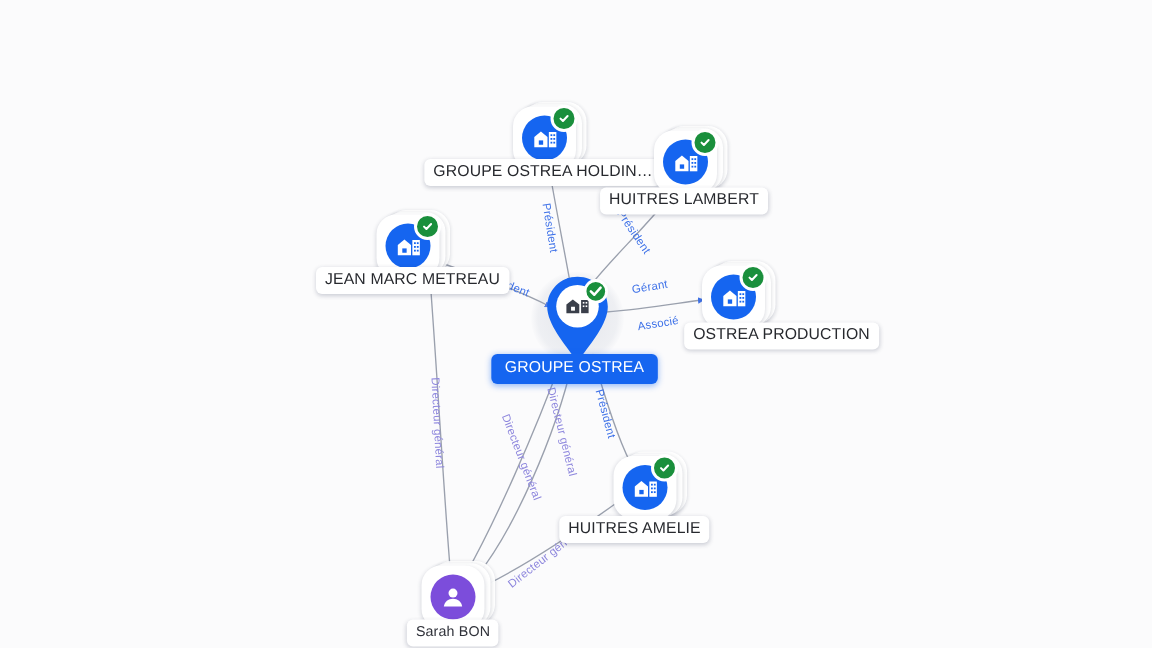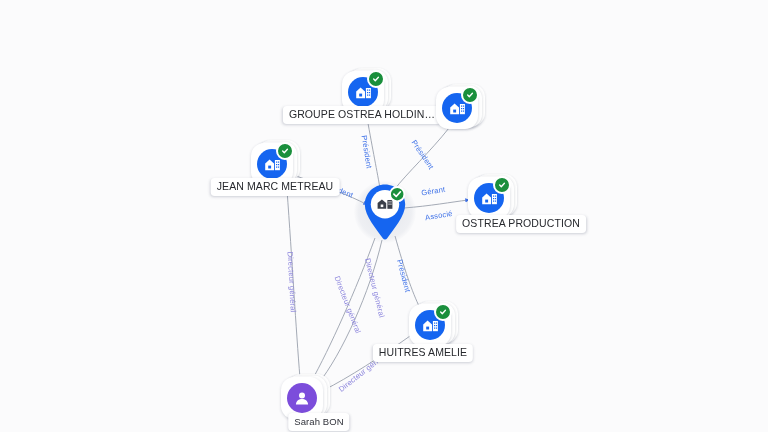--- a/index.html
+++ b/index.html
@@ -47,21 +47,21 @@
   
   .label{
     position:absolute;transform:translate(-50%,0);
     background:#ffffff;border-radius:4px;
     padding:3px 6px 4px 6px;
     font-size:10.5px;line-height:11px;color:#27292e;
     white-space:nowrap;
     box-shadow:0 1px 3px rgba(40,50,80,.22);
     letter-spacing:.1px;
   }
-  .label.small{font-size:9.5px;color:#30323a;margin-left:17px;}
+  .label.small{font-size:9.5px;color:#30323a;}
   .label.selected{
     background:#1565f0;color:#ffffff;font-weight:400;
     box-shadow:0 1px 4px rgba(21,101,240,.45);
     padding:4px 9px 5px 9px;font-size:10.5px;
   }
 
   
   .elabel{
     position:absolute;transform-origin:50% 50%;
     font-size:7.6px;line-height:8.4px;white-space:nowrap;
@@ -142,20 +142,21 @@
         <rect x="5.4" y="-2.9" width="1.1" height="1.1" fill="#ffffff"></rect>
         <rect x="3.5" y="-0.6" width="1.1" height="1.1" fill="#ffffff"></rect>
         <rect x="5.4" y="-0.6" width="1.1" height="1.1" fill="#ffffff"></rect>
         <rect x="-4.3" y="0.3" width="2.6" height="2.6" fill="#ffffff"></rect>
       </g>
       <circle cx="35.2" cy="11.2" r="7.2" fill="#1a8f3c" stroke="#ffffff" stroke-width="1.9"></circle>
       <path d="M31.9 11.2 L34.2 13.5 L38.4 8.8" fill="none" stroke="#ffffff" stroke-width="1.7" stroke-linecap="round" stroke-linejoin="round"></path>
     </svg>
   </div>
 
+  <div class="label selected" style="left:383px;top:236px;">GROUPE OSTREA</div>
 
   <div class="node" style="left:363px;top:92px;">
     <div class="stack">
       <div class="sheet s3"></div>
       <div class="sheet s2"></div>
       <div class="sheet s1"></div>
       <div class="disc company">
         <svg width="17" height="17" viewBox="0 0 17 17">
           <path d="M1.2,14.2 L1.2,7.4 L5.6,3.6 L10,7.4 L10,14.2 Z" fill="#ffffff"></path>
           <rect x="10.9" y="4.0" width="5.0" height="10.2" fill="#ffffff"></rect>
@@ -195,20 +196,21 @@
           <rect x="4.2" y="9.6" width="2.9" height="2.9" fill="#1565f0"></rect>
         </svg>
       </div>
       <div class="badge">
         <svg viewBox="0 0 10 10">
             <path d="M2.1 5.1 L4.1 7.1 L8.0 2.9" fill="none" stroke="#ffffff" stroke-width="1.7" stroke-linecap="round" stroke-linejoin="round"></path>
           </svg>
       </div>
     </div>
   </div>
+  <div class="label" style="left:456px;top:125px;">HUITRES LAMBERT</div>
 
   <div class="node" style="left:272px;top:164px;">
     <div class="stack">
       <div class="sheet s3"></div>
       <div class="sheet s2"></div>
       <div class="sheet s1"></div>
       <div class="disc company">
         <svg width="17" height="17" viewBox="0 0 17 17">
           <path d="M1.2,14.2 L1.2,7.4 L5.6,3.6 L10,7.4 L10,14.2 Z" fill="#ffffff"></path>
           <rect x="10.9" y="4.0" width="5.0" height="10.2" fill="#ffffff"></rect>

